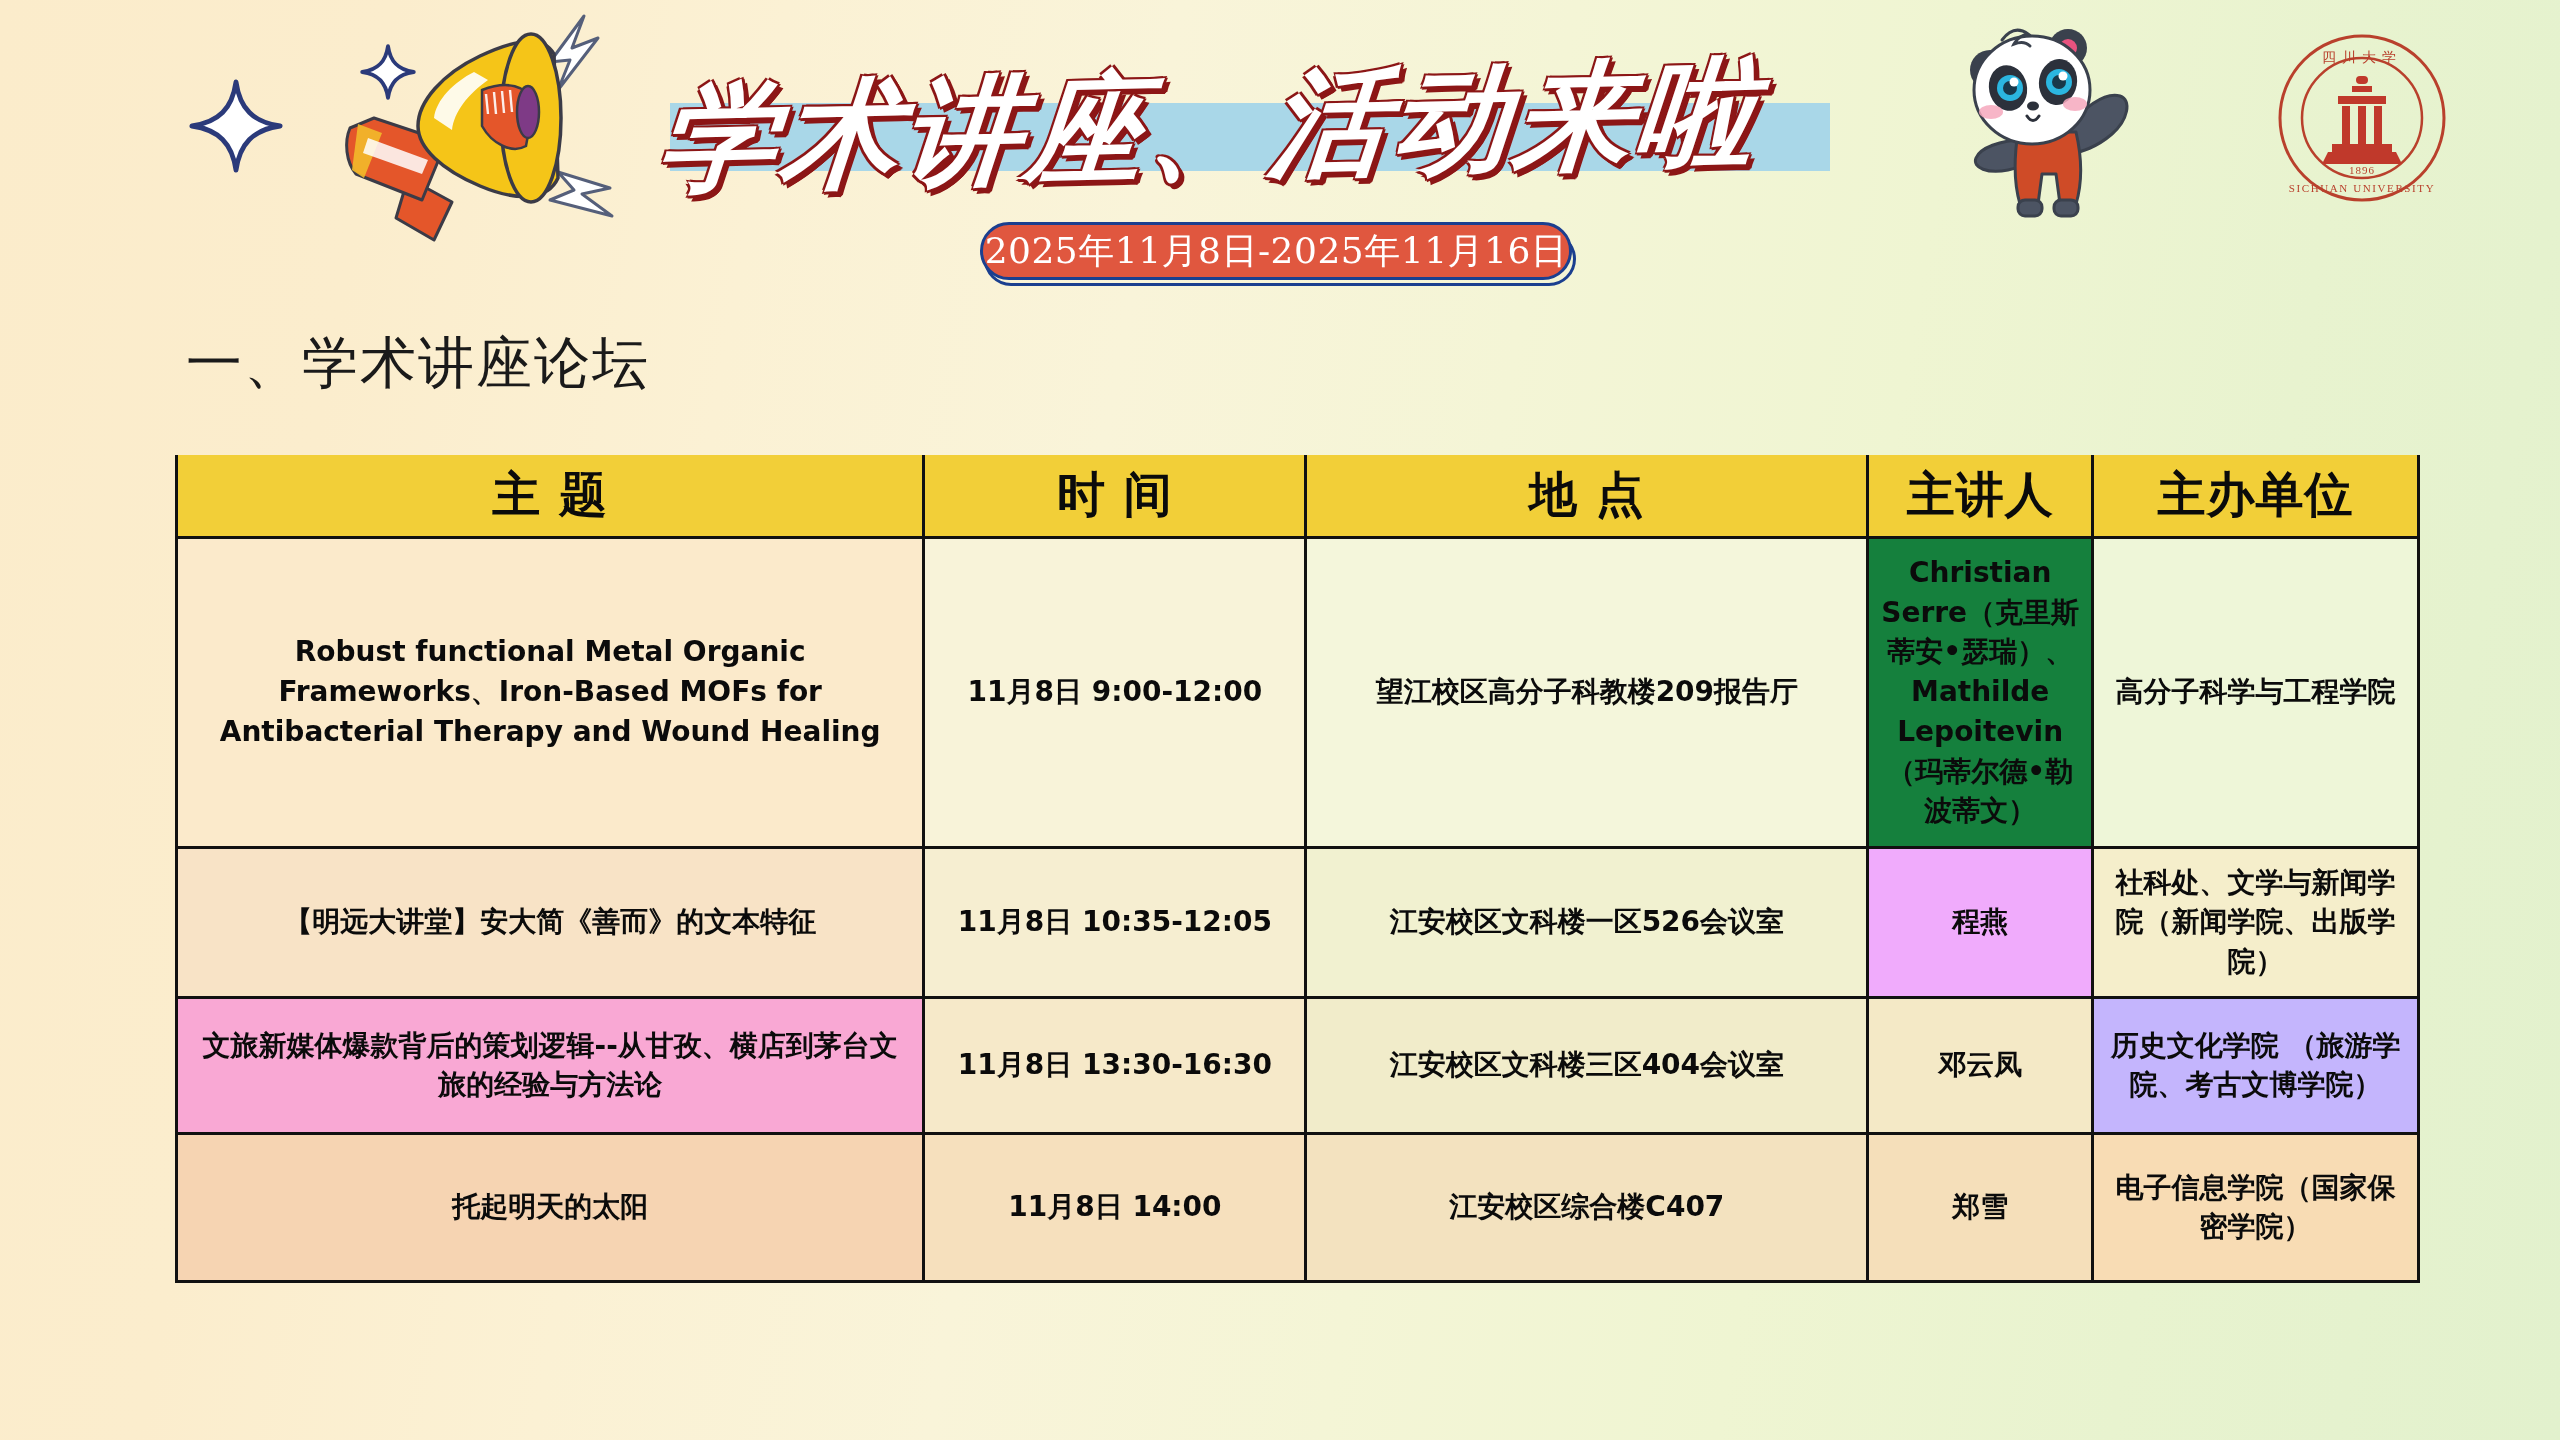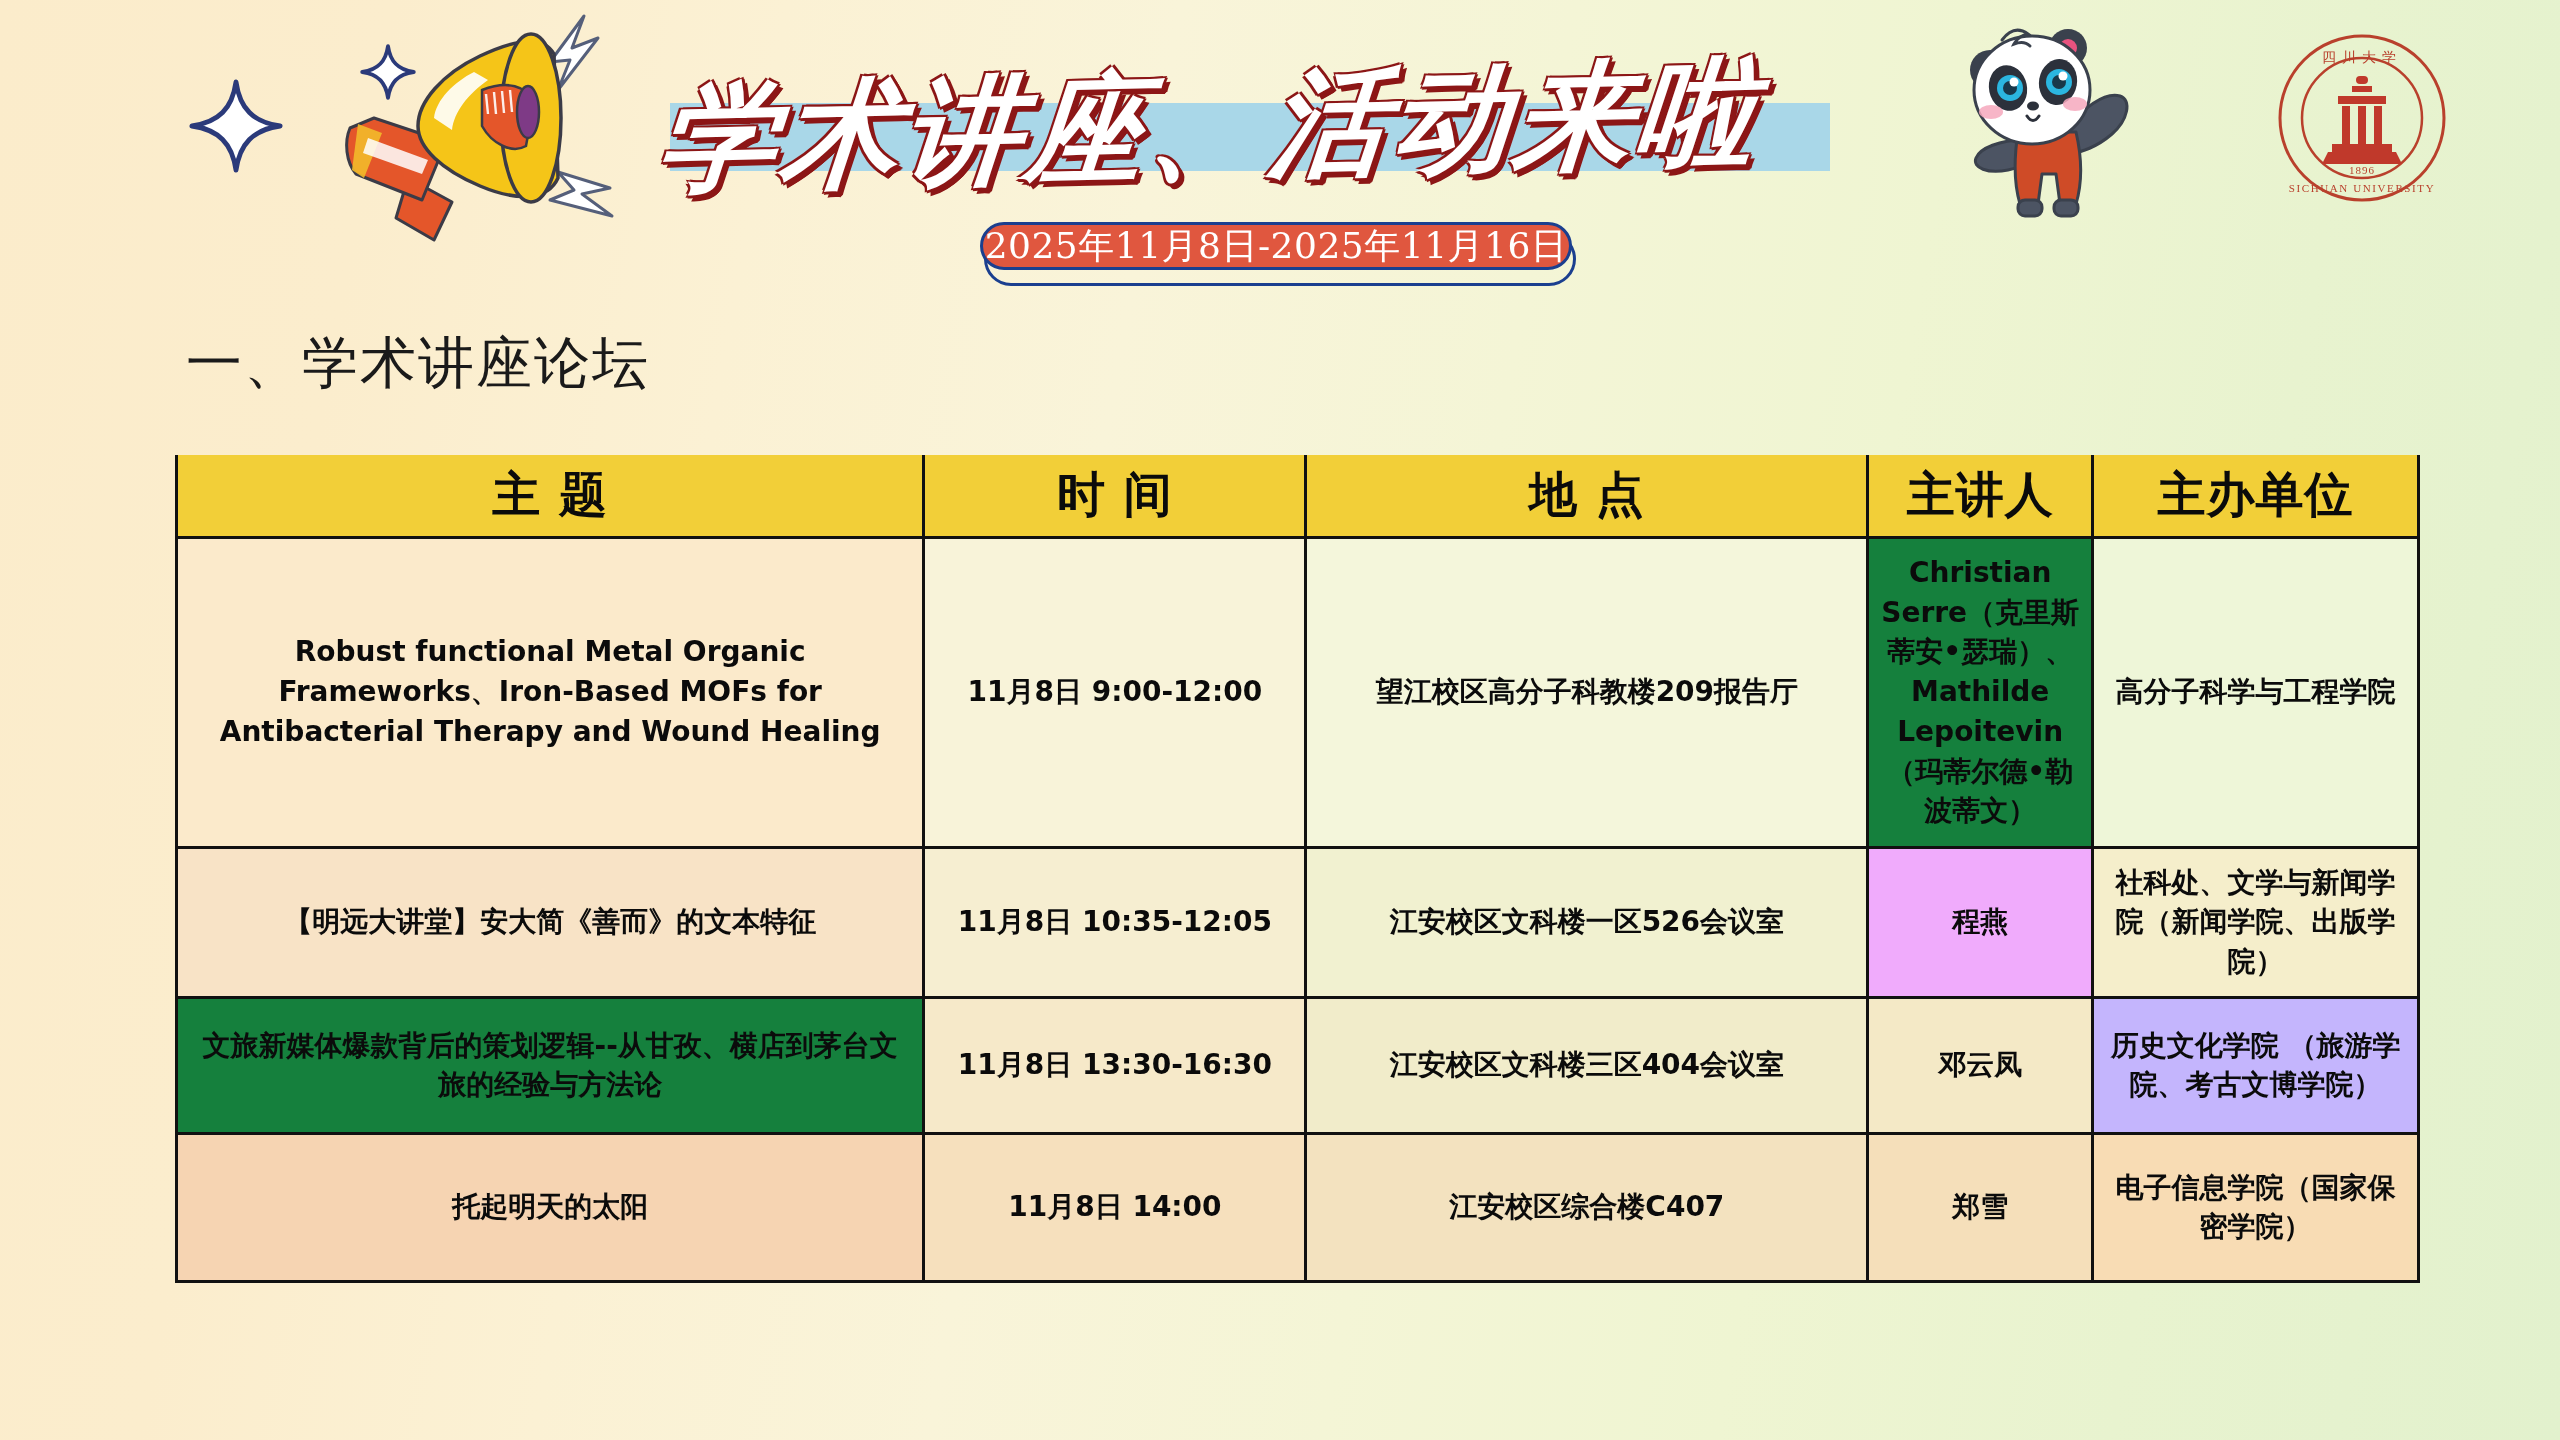--- a/index.html
+++ b/index.html
@@ -109,21 +109,21 @@
     height: 54px;
     border: 3px solid #1b3f8f;
     border-radius: 34px;
     background: transparent;
   }
   .date-pill {
     position: absolute;
     left: 0;
     top: 0;
     width: 592px;
-    height: 48px;
+    height: 58px;
     background: #e0573f;
     border: 3px solid #1b3f8f;
     border-radius: 32px;
     display: flex;
     align-items: center;
     justify-content: center;
     color: #ffffff;
     font-family: "DejaVu Serif", "Liberation Serif", serif;
     font-size: 36px;
     letter-spacing: 0.5px;
@@ -218,21 +218,21 @@
   .r2 .col-place   { background: #eef4d4; }
   .r2 .col-speaker { background: #f0f3d2; }
   .r2 .col-host    { background: #f2f2d0; }
 
   .r3 .col-topic   { background: #f8e3c6; }
   .r3 .col-time    { background: #f6eed1; }
   .r3 .col-place   { background: #f1f1d0; }
   .r3 .col-speaker { background: #f0abfc; }
   .r3 .col-host    { background: #f5eecb; }
 
-  .r4 .col-topic   { background: #15803d; }
+  .r4 .col-topic   { background: #f9a8d4; }
   .r4 .col-time    { background: #f6e9c9; }
   .r4 .col-place   { background: #f1ecca; }
   .r4 .col-speaker { background: #f4e9c6; }
   .r4 .col-host    { background: #c4b5fd; text-align: center; }
 
   .r5 .col-topic   { background: #f6d4b2; }
   .r5 .col-time    { background: #f6e0bd; }
   .r5 .col-place   { background: #f3e2bf; }
   .r5 .col-speaker { background: #f5dfba; }
   .r5 .col-host    { background: #f8dcb4; }

